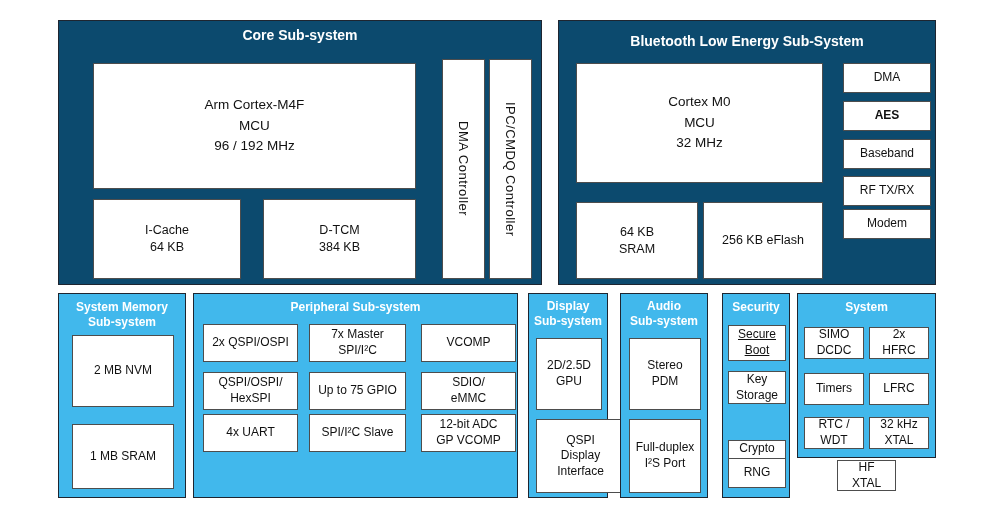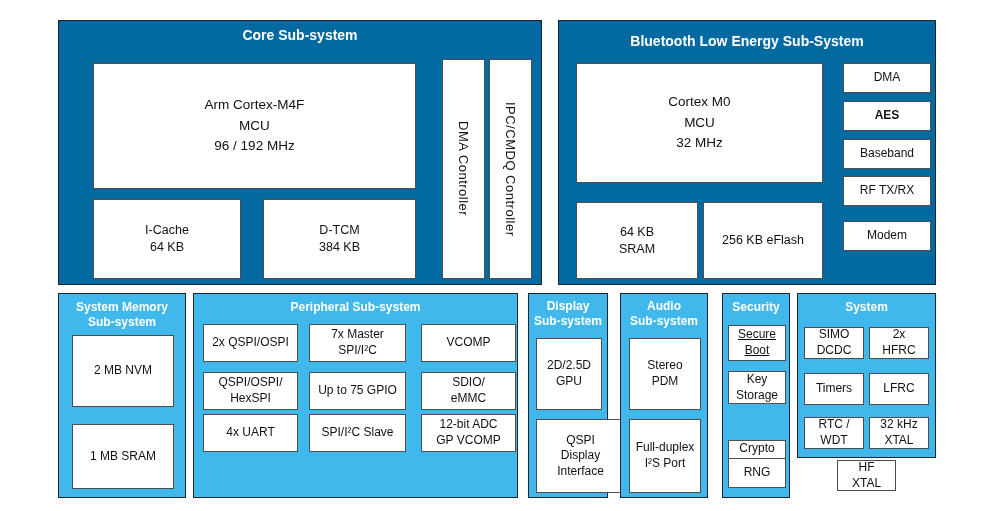--- a/index.html
+++ b/index.html
@@ -1,21 +1,21 @@
 <!DOCTYPE html>
 <html><head>
 <meta charset="utf-8">
 <style>
   html,body{margin:0;padding:0;background:#ffffff;}
   .canvas{
     position:relative;width:1007px;height:511px;background:#ffffff;
     font-family:"Liberation Sans",sans-serif;color:#1a1a1a;overflow:hidden;
   }
   .block{position:absolute;border:1px solid #1e2530;box-sizing:border-box;}
-  .blk-dark{background:#0369a1;}
+  .blk-dark{background:#0c4a6e;}
   .blk-light{background:#41b8ec;}
   .block-title{
     position:absolute;left:0;right:0;text-align:center;color:#ffffff;
     font-weight:bold;white-space:pre-line;line-height:1.25;
   }
   .t14{font-size:14px;}
   .t12{font-size:12px;}
   .wbox{
     position:absolute;background:#ffffff;border:1px solid #4d4d4d;box-sizing:border-box;
     display:flex;align-items:center;justify-content:center;text-align:center;
@@ -51,21 +51,21 @@
 MCU
 32 MHz</div>
     <div class="wbox" style="left:17px;top:181px;width:122px;height:77px;">64 KB
 SRAM</div>
     <div class="wbox" style="left:144px;top:181px;width:120px;height:77px;">256 KB eFlash</div>
 
     <div class="wbox small" style="left:284px;top:42px;width:88px;height:30px;">DMA</div>
     <div class="wbox small bold" style="left:284px;top:80px;width:88px;height:30px;">AES</div>
     <div class="wbox small" style="left:284px;top:118px;width:88px;height:30px;">Baseband</div>
     <div class="wbox small" style="left:284px;top:155px;width:88px;height:30px;">RF TX/RX</div>
-    <div class="wbox small" style="left:284px;top:200px;width:88px;height:30px;">Modem</div>
+    <div class="wbox small" style="left:284px;top:188px;width:88px;height:30px;">Modem</div>
   </div>
 
   <div class="block blk-light" style="left:58px;top:293px;width:128px;height:205px;">
     <div class="block-title t12" style="top:6px;">System Memory
 Sub-system</div>
     <div class="wbox small" style="left:13px;top:41px;width:102px;height:72px;">2 MB NVM</div>
     <div class="wbox small" style="left:13px;top:130px;width:102px;height:65px;">1 MB SRAM</div>
   </div>
 
   <div class="block blk-light" style="left:193px;top:293px;width:325px;height:205px;">

